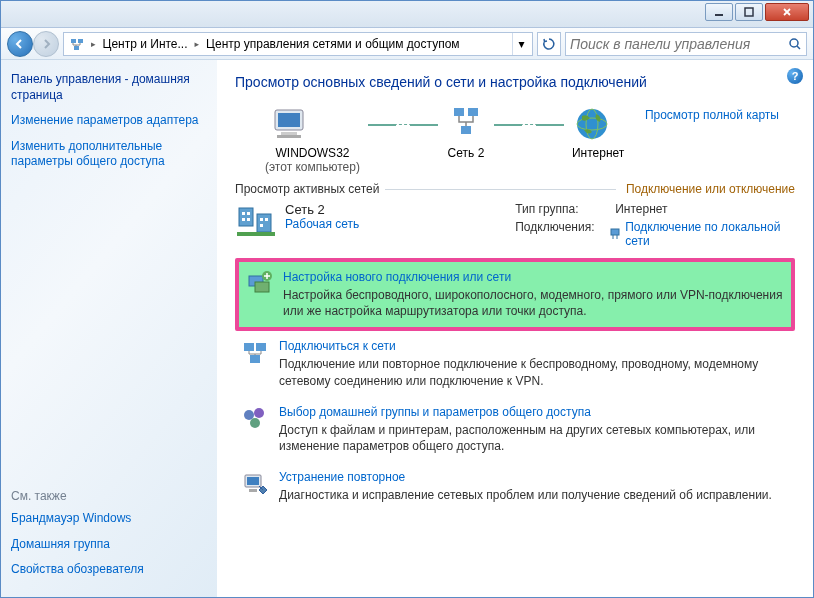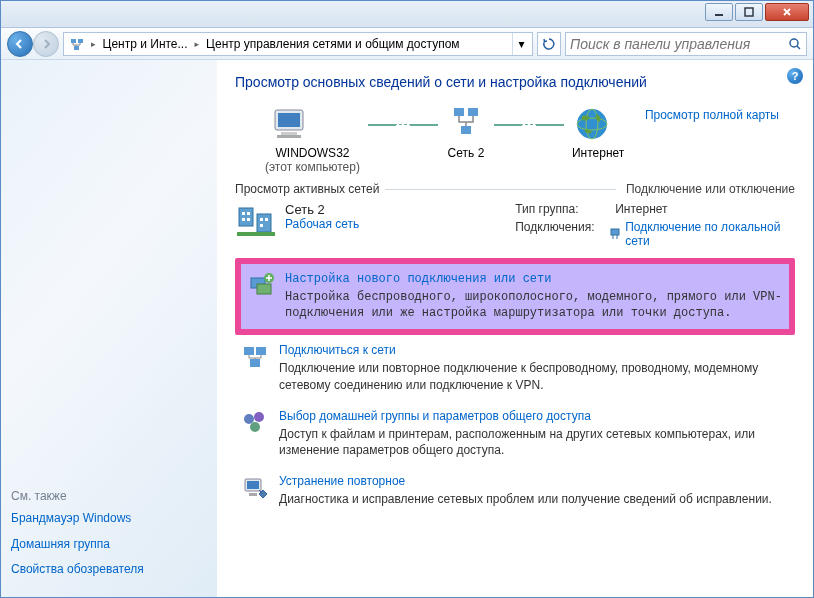--- a/index.html
+++ b/index.html
@@ -35,33 +35,33 @@
 .map-row { display: flex; align-items: flex-start; position: relative; margin-bottom: 6px; }
 .map-items { display: flex; align-items: flex-start; gap: 0; margin-left: 30px; }
 .map-node { text-align: center; }
 .map-node .lbl { font-size: 12px; margin-top: 2px; }
 .map-node .sub { font-size: 12px; color: #555; }
 .map-line { width: 70px; height: 2px; background: linear-gradient(90deg, #6a9 0%, #6a9 40%, transparent 40%, transparent 60%, #6a9 60%); border-top: 1px dashed #6a9; position: relative; margin: 20px 8px 0 8px; }
 .map-link-right { color: #0066cc; cursor: pointer; position: absolute; right: 16px; top: 4px; }
 .section-head { display: flex; align-items: center; margin: 8px 0 6px 0; }
 .section-label { font-size: 12px; color: #333; white-space: nowrap; }
 .section-rule { flex: 1; height: 1px; background: #d0d8e0; margin-left: 6px; }
-.section-link { color: #404040; cursor: pointer; font-size: 12px; margin-left: 10px; white-space: nowrap; }
+.section-link { color: #a16207; cursor: pointer; font-size: 12px; margin-left: 10px; white-space: nowrap; }
 .active-net { display: flex; margin: 6px 0 10px 0; }
 .active-left { display: flex; align-items: flex-start; width: 280px; }
 .net-icon { width: 42px; height: 42px; margin-right: 8px; }
 .net-name { font-size: 13px; color: #222; }
 .net-cat { color: #0066cc; font-size: 12px; cursor: pointer; }
 .active-right { display: flex; flex-direction: column; gap: 4px; margin-left: 20px; }
 .kv { display: flex; font-size: 12px; }
 .kv-k { width: 100px; color: #333; }
 .kv-v { color: #333; }
 .kv-link { color: #0066cc; cursor: pointer; display: flex; align-items: center; gap: 4px; }
 .task-item { display: flex; align-items: flex-start; padding: 8px 6px; gap: 10px; }
-.task-item.highlighted { background: #c4b5fd; border: 6px solid #ec4899; border-radius: 2px; font-family: Liberation Mono, monospace; }
+.task-item.highlighted { background: #86efac; border: 4px solid #ec4899; border-radius: 2px; }
 .task-icon { width: 28px; height: 28px; flex-shrink: 0; }
 .task-text { flex: 1; }
 .task-title { color: #0066cc; font-size: 12px; cursor: pointer; margin-bottom: 3px; }
 .task-desc { font-size: 12px; color: #333; line-height: 1.35; }
 svg { display: block; }
 </style>
 </head>
 <body>
 
 <div class="titlebar">
@@ -124,20 +124,25 @@
         <svg width="14" height="14">
           <circle cx="6" cy="6" r="4" stroke="#2860a0" stroke-width="1.5" fill="none"></circle>
           <path d="M9 9 L12 12" stroke="#2860a0" stroke-width="1.5"></path>
         </svg>
       </span>
   </div>
 </div>
 
 <div class="body-area">
   <div class="sidebar">
+    <div class="sidebar-top">
+      <div class="sidebar-title">Панель управления - домашняя страница</div>
+      <div class="sidebar-link">Изменение параметров адаптера</div>
+      <div class="sidebar-link">Изменить дополнительные параметры общего доступа</div>
+    </div>
     <div class="sidebar-bottom">
       <div class="see-also">См. также</div>
       <div class="sidebar-link">Брандмауэр Windows</div>
       <div class="sidebar-link">Домашняя группа</div>
       <div class="sidebar-link">Свойства обозревателя</div>
     </div>
   </div>
 
   <div class="content">
     <div class="help-icon">?</div>

